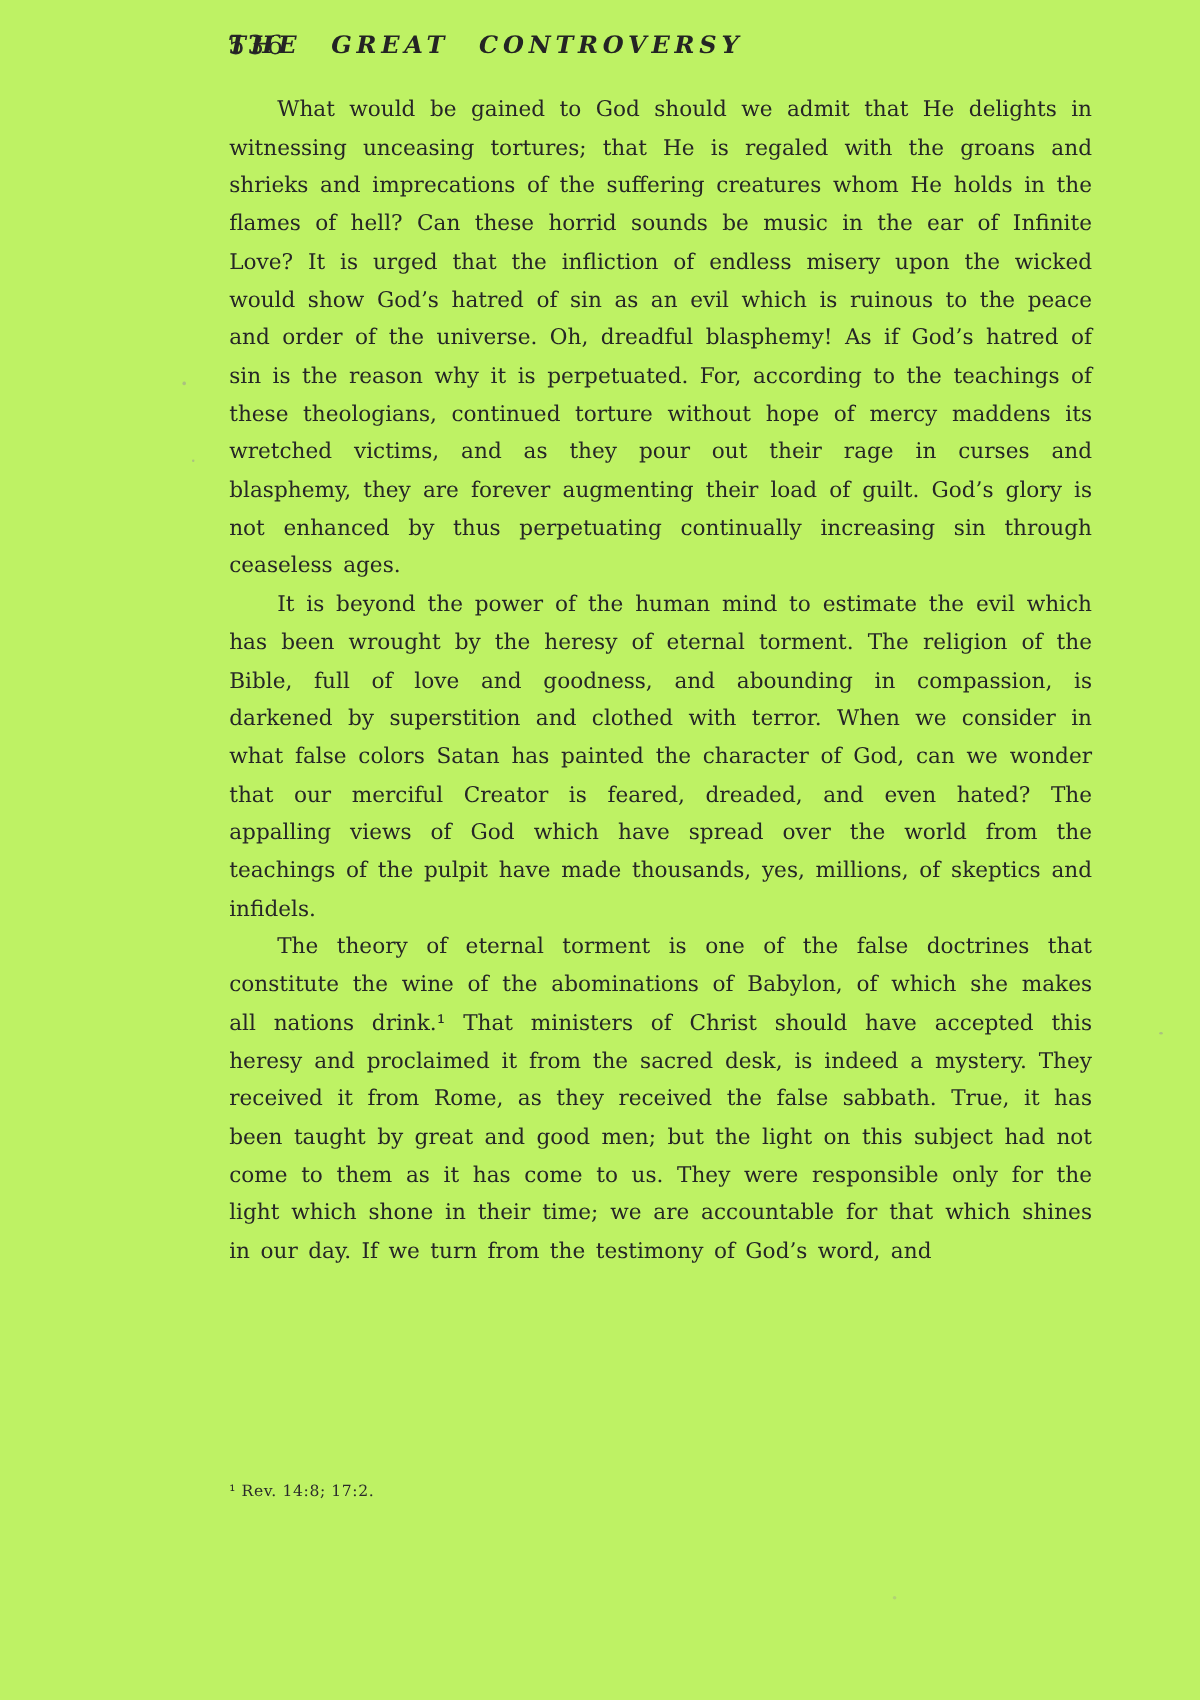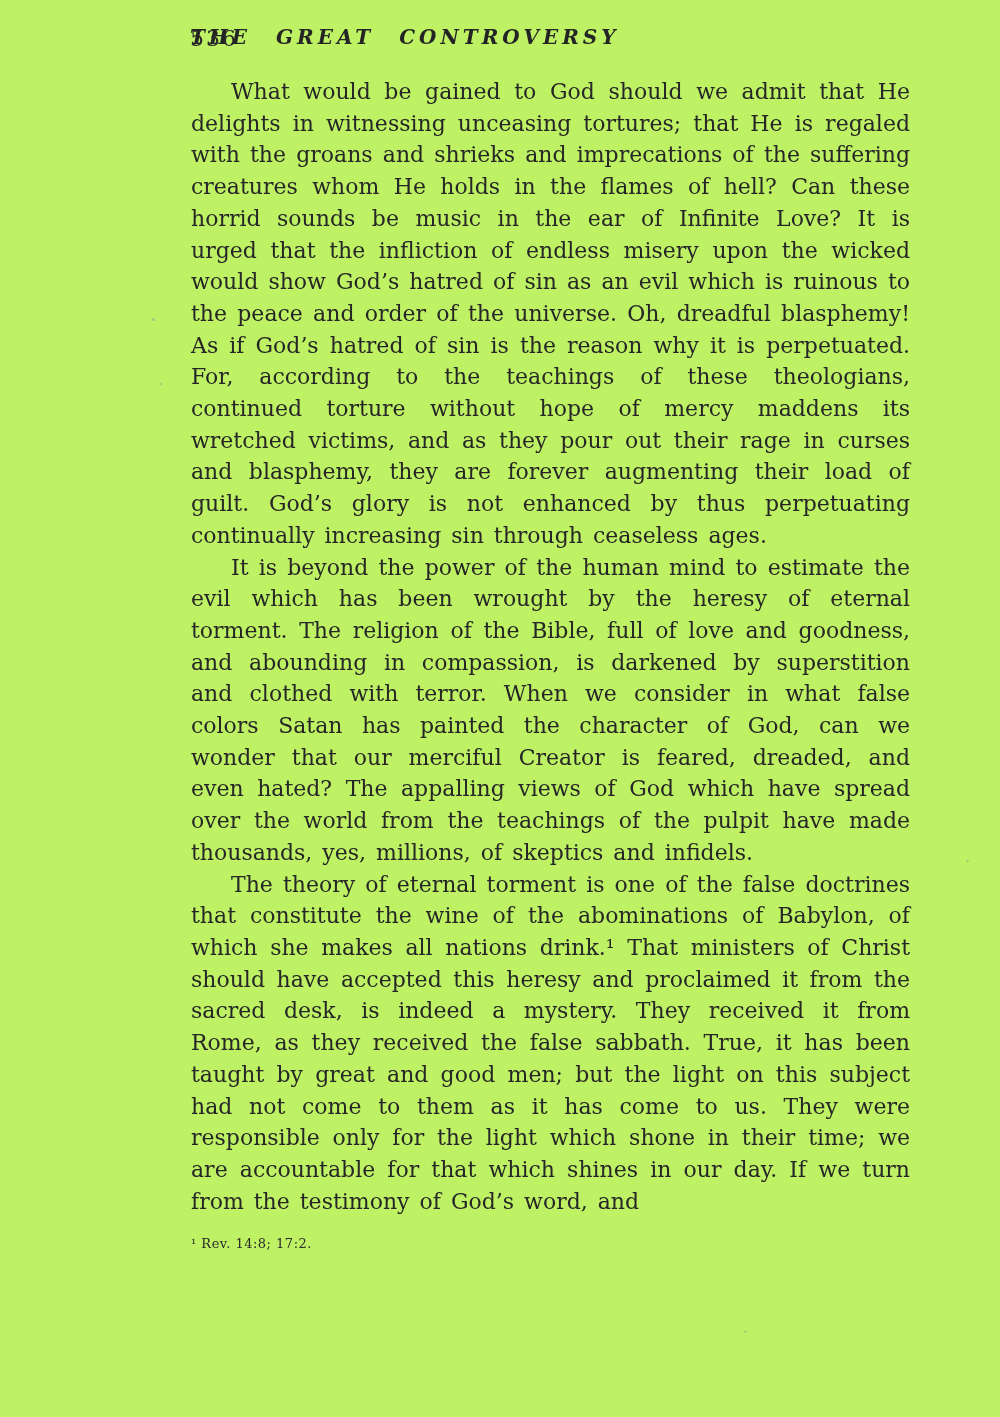--- a/index.html
+++ b/index.html
@@ -37,21 +37,21 @@
     letter-spacing: 4px;
     word-spacing: 14px;
     color: #242424;
   }
   .text-block {
     position: absolute;
     top: 76px;
     left: 191px;
     width: 719px;
     text-align: justify;
-    font-size: 22px;
+    font-size: 18px;
     line-height: 31.7px;
     word-spacing: 3px;
   }
   .text-block p {
     margin: 0;
     text-indent: 40px;
   }
   .footnote {
     position: absolute;
     top: 1236px;

